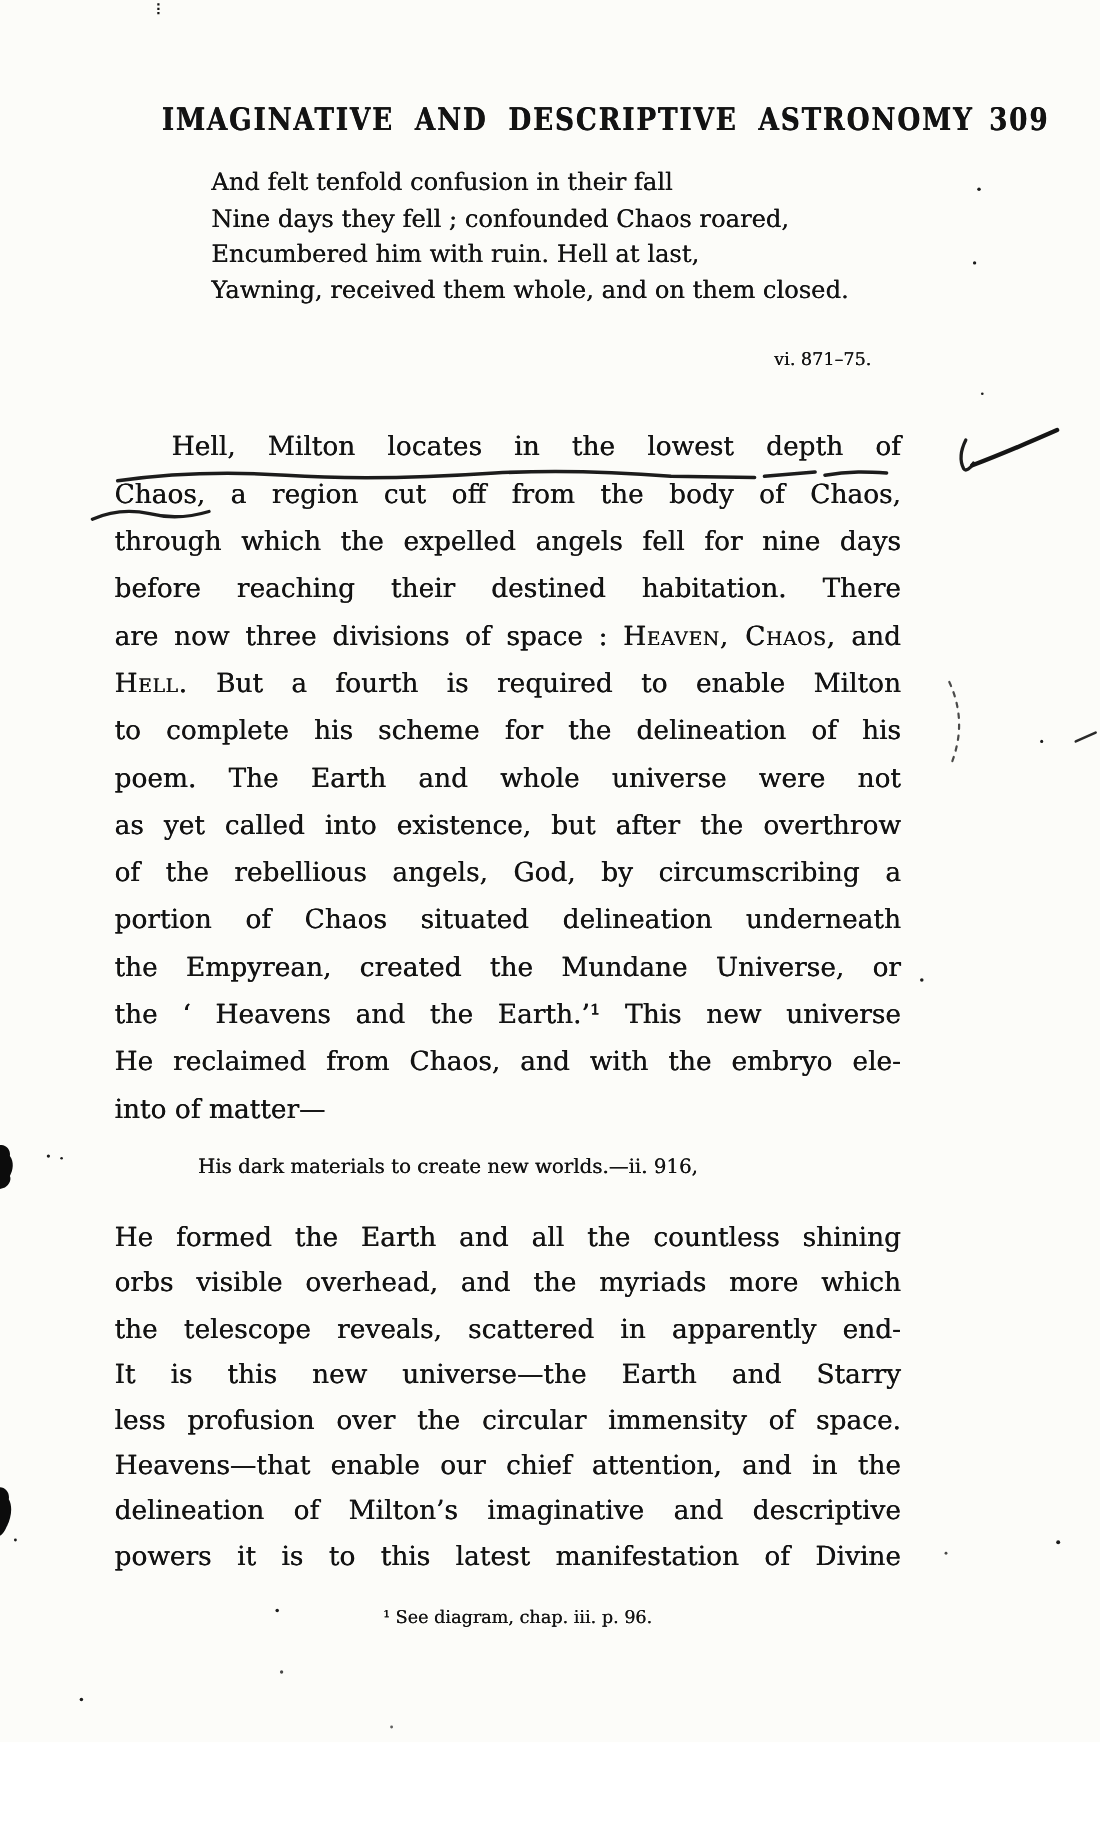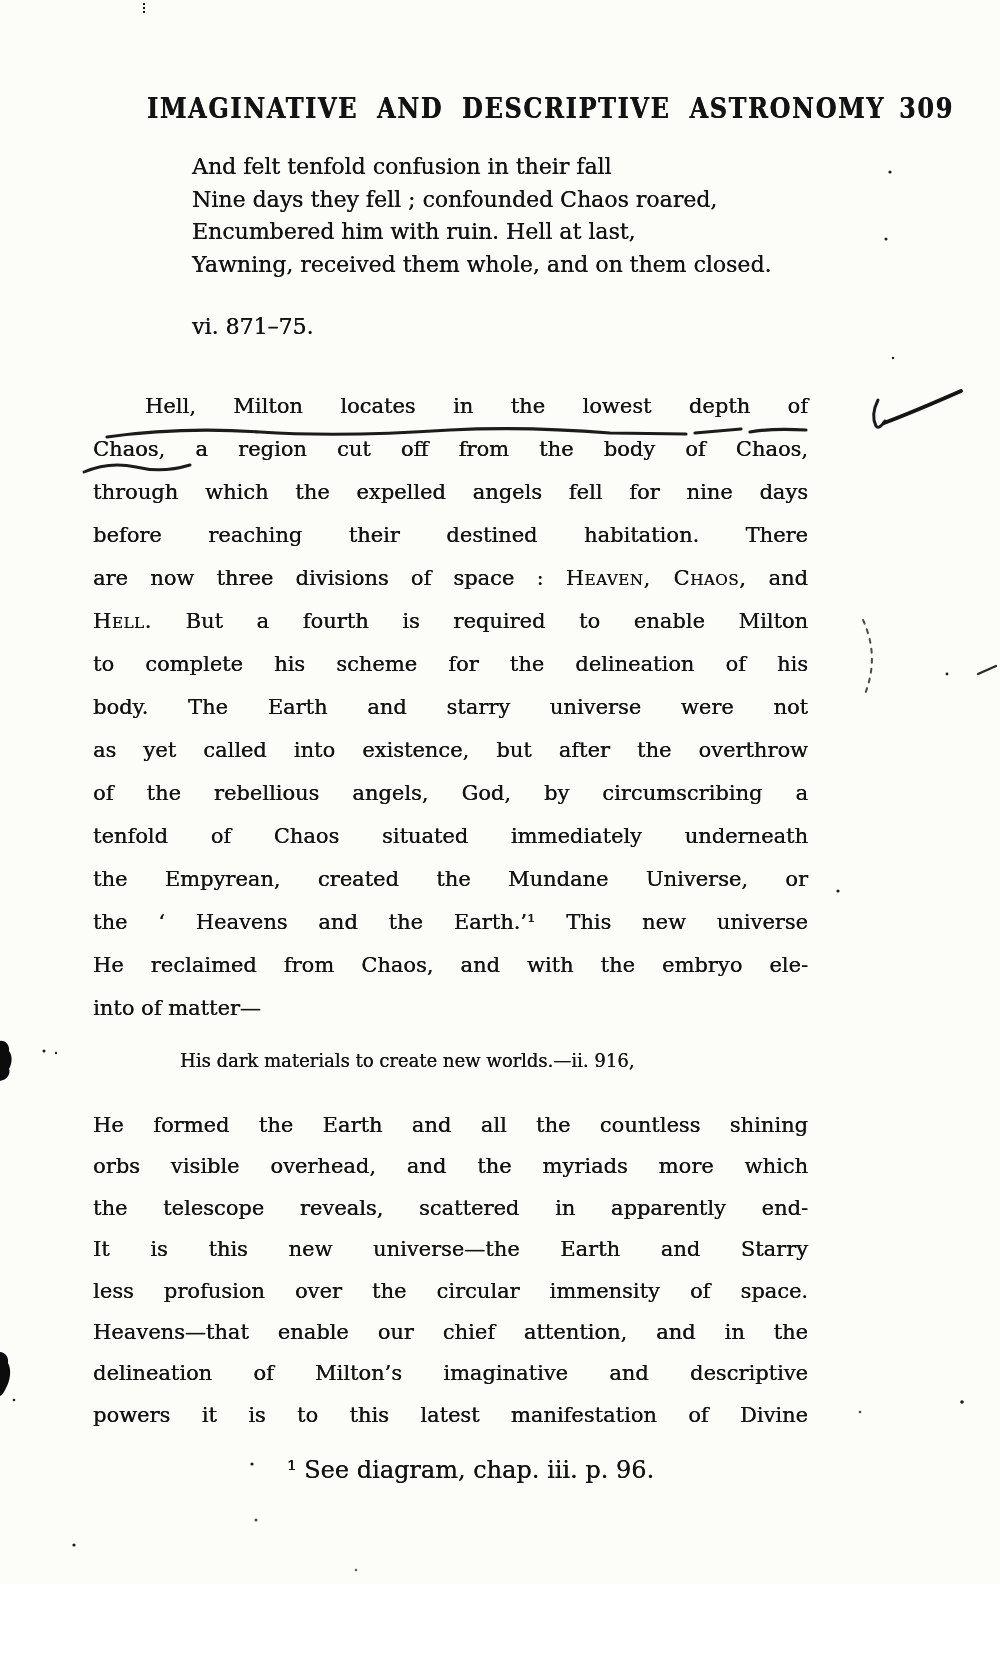--- a/index.html
+++ b/index.html
@@ -16,43 +16,43 @@
     white-space:nowrap;transform:scaleY(1.18);transform-origin:left top;
     display:flex;gap:14px;
     text-shadow:0.3px 0 0 currentColor;
   }
   .verse{
     left:192px;top:151px;width:600px;
     font-size:22px;line-height:32.5px;white-space:nowrap;
     text-shadow:0.25px 0 0 currentColor;
   }
   .verse-citation{
-    left:192px;top:314px;width:600px;
-    font-size:22px;line-height:26px;white-space:nowrap;
+    left:192px;top:314px;width:600px;text-align:right;
+    font-size:16px;line-height:26px;white-space:nowrap;
     text-shadow:0.25px 0 0 currentColor;
   }
   .para{
-    left:93px;width:715px;font-size:21px;
+    left:104px;width:715px;font-size:24px;
     text-shadow:0.3px 0 0 currentColor;
   }
   #para1{top:385px;line-height:43px;}
   #para2{top:1105px;line-height:41.4px;}
   .line{
     text-align:justify;text-align-last:justify;white-space:nowrap;
   }
   .line.indent{text-indent:52px;}
   .line.endline{text-align-last:left;}
   .sc{font-variant:small-caps;letter-spacing:0.6px;}
   .block-quote{
     left:180px;top:1046px;font-size:18px;line-height:29px;white-space:nowrap;
     text-shadow:0.25px 0 0 currentColor;
   }
   .footnote{
     left:113px;top:1457px;width:715px;text-align:center;
-    font-size:24px;line-height:26px;white-space:nowrap;
+    font-size:16px;line-height:26px;white-space:nowrap;
     text-shadow:0.2px 0 0 currentColor;
   }
   svg.marks{position:absolute;left:0;top:0;pointer-events:none;}
 </style>
 </head>
 <body>
 
 <div class="page">
 
   <div class="abs running-head">
@@ -69,24 +69,24 @@
   <div class="abs verse-citation">vi. 871–75.</div>
 
   <div class="abs para" id="para1">
     <div class="line indent">Hell, Milton locates in the lowest depth of</div>
     <div class="line">Chaos, a region cut off from the body of Chaos,</div>
     <div class="line">through which the expelled angels fell for nine days</div>
     <div class="line">before reaching their destined habitation.  There</div>
     <div class="line"><span>are now three divisions of space : </span><span class="sc">Heaven, Chaos,</span><span> and</span></div>
     <div class="line"><span class="sc">Hell.</span><span>  But a fourth is required to enable Milton</span></div>
     <div class="line">to complete his scheme for the delineation of his</div>
-    <div class="line">body.  The Earth and starry universe were not</div>
+    <div class="line">poem.  The Earth and whole universe were not</div>
     <div class="line">as yet called into existence, but after the overthrow</div>
     <div class="line">of the rebellious angels, God, by circumscribing a</div>
-    <div class="line">tenfold of Chaos situated immediately underneath</div>
+    <div class="line">portion of Chaos situated delineation underneath</div>
     <div class="line">the Empyrean, created the Mundane Universe, or</div>
     <div class="line">the ‘ Heavens and the Earth.’¹  This new universe</div>
     <div class="line">He reclaimed from Chaos, and with the embryo ele-</div>
     <div class="line endline">into of matter—</div>
   </div>
 
   <div class="abs block-quote">His dark materials to create new worlds.—ii. 916,</div>
 
   <div class="abs para" id="para2">
     <div class="line">He formed the Earth and all the countless shining</div>

